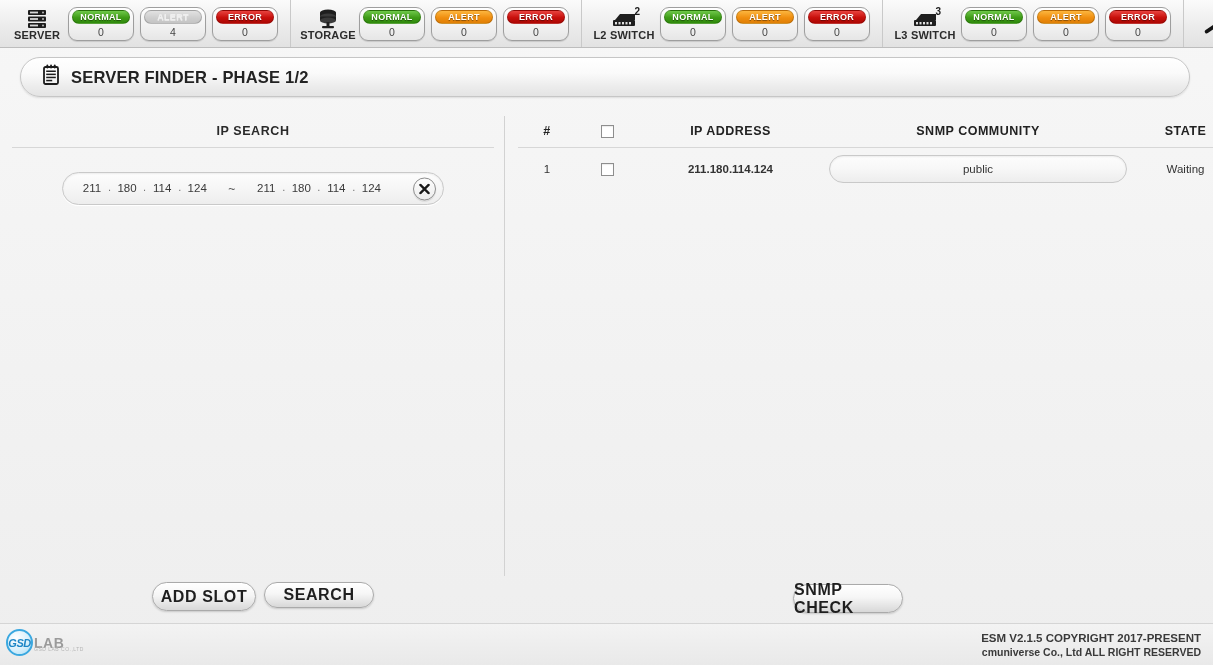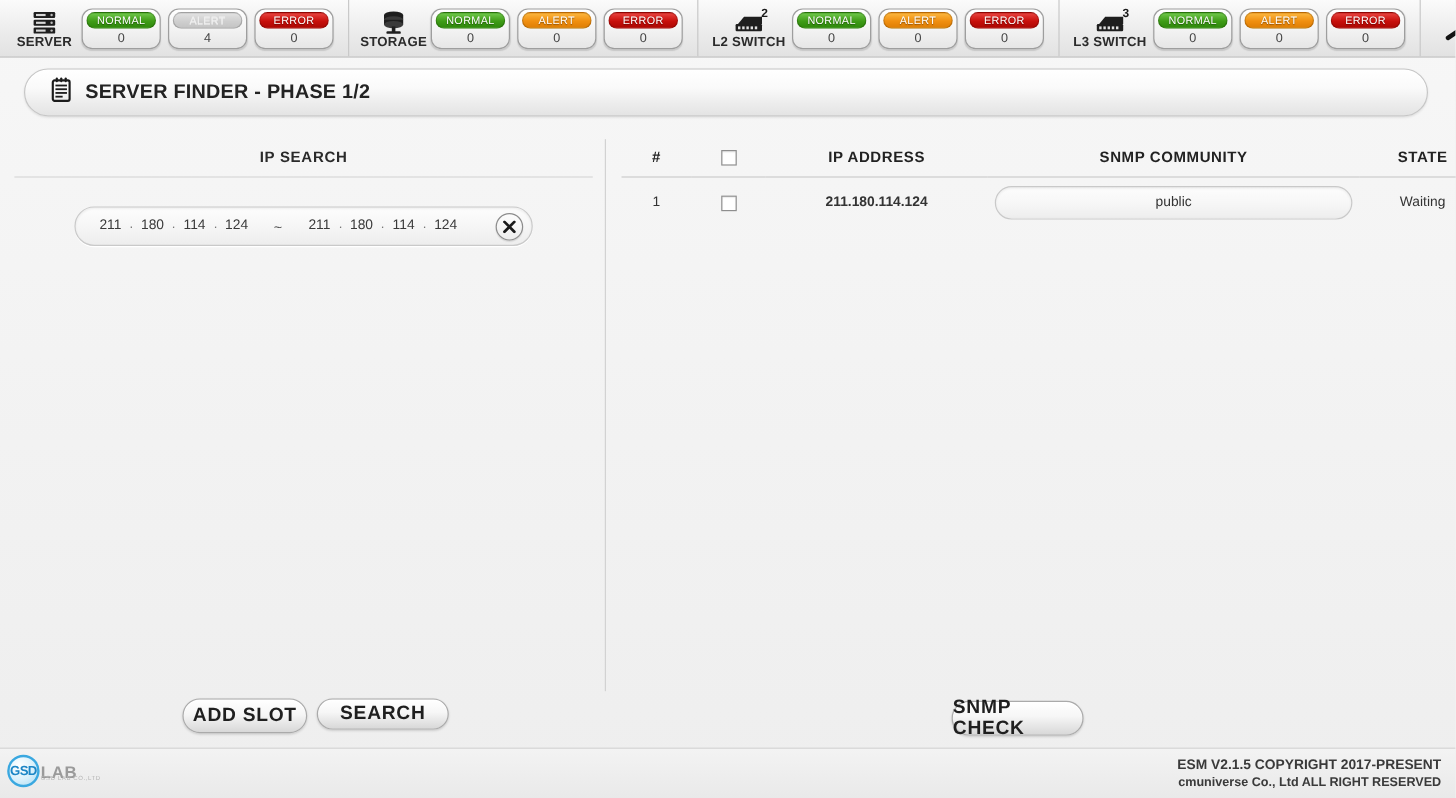--- a/index.html
+++ b/index.html
@@ -59,21 +59,21 @@
     background: linear-gradient(to bottom, #ffffff 0%, #f4f4f4 48%, #e6e6e6 100%);
     box-shadow: 0 1px 1px rgba(0,0,0,.13);
     display: flex; flex-direction: column;
     align-items: center; padding: 2px 2px 0 2px;
     position: relative;
   }
   .badge-cap {
     width: 58px; height: 14px;
     border-radius: 7px;
     display: flex; align-items: center; justify-content: center;
-    font-size: 9px; font-weight: normal; color: #fff;
+    font-size: 9px; font-weight: bold; color: #fff;
     letter-spacing: .3px;
     text-shadow: 0 1px 1px rgba(0,0,0,.45);
     border: 1px solid rgba(0,0,0,.18);
   }
   .cap-normal { background: linear-gradient(to bottom, #6fc84a 0%, #3f9c17 55%, #2f8a0c 100%); }
   .cap-alert  { background: linear-gradient(to bottom, #fcb63f 0%, #f08f10 55%, #e07f05 100%); }
   .cap-error  { background: linear-gradient(to bottom, #e8433f 0%, #c8100c 55%, #ad0703 100%); }
   .cap-off    { background: linear-gradient(to bottom, #e2e2e2 0%, #cfcfcf 55%, #c4c4c4 100%);
                 color:#efefef; text-shadow: 0 1px 0 rgba(255,255,255,.55); }
   .badge-val {
@@ -227,20 +227,21 @@
     position: absolute; left: 6px; top: 5px;
     display: flex; align-items: center;
   }
   .logo-circle {
     width: 27px; height: 27px; border-radius: 50%;
     border: 2px solid #3aa8e0;
     background: radial-gradient(circle at 35% 30%, #ffffff 0%, #d9f0fb 55%, #aadcf3 100%);
     display: flex; align-items: center; justify-content: center;
     font-size: 11px; font-weight: bold; color: #1c86c6;
     letter-spacing: -.5px;
+    font-style: italic;
   }
   .logo-lab {
     font-size: 14px; font-weight: bold; color: #9a9a9a;
     margin-left: 1px; letter-spacing: .5px;
   }
   .logo-sub {
     position: absolute; left: 34px; top: 22px;
     font-size: 5px; color: #b5b5b5; letter-spacing: .5px;
   }
   .warnbar {

